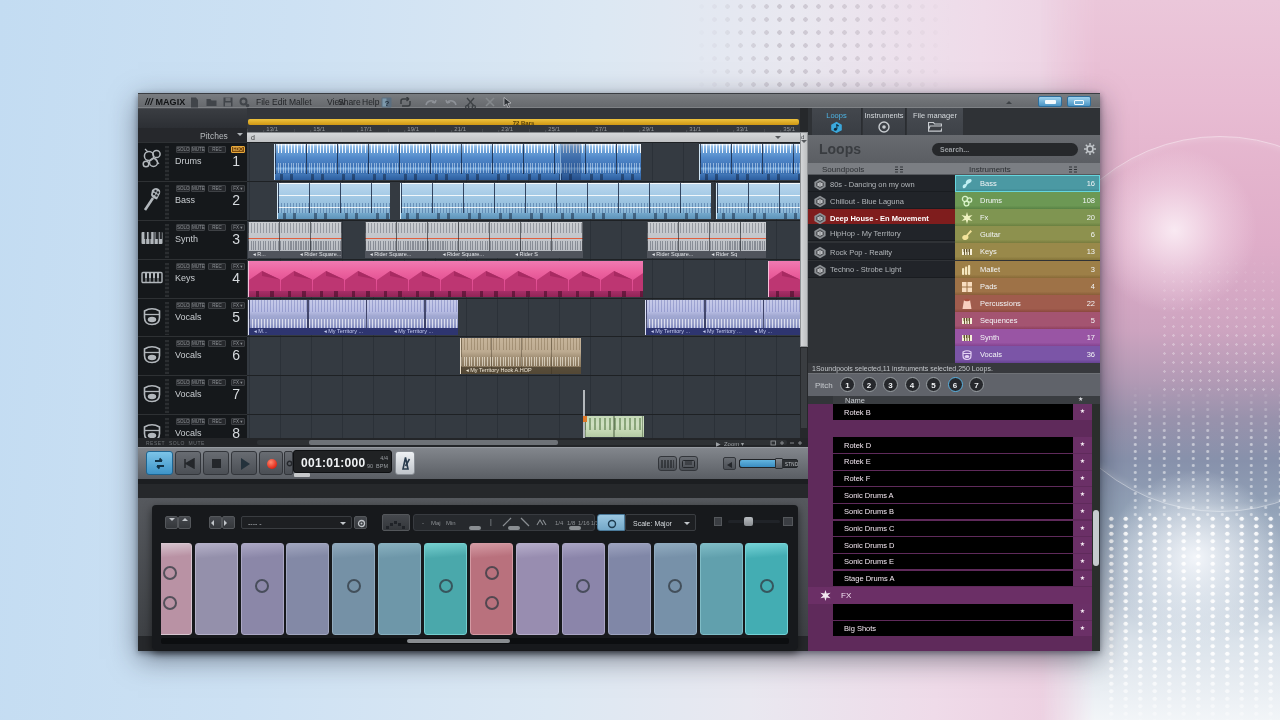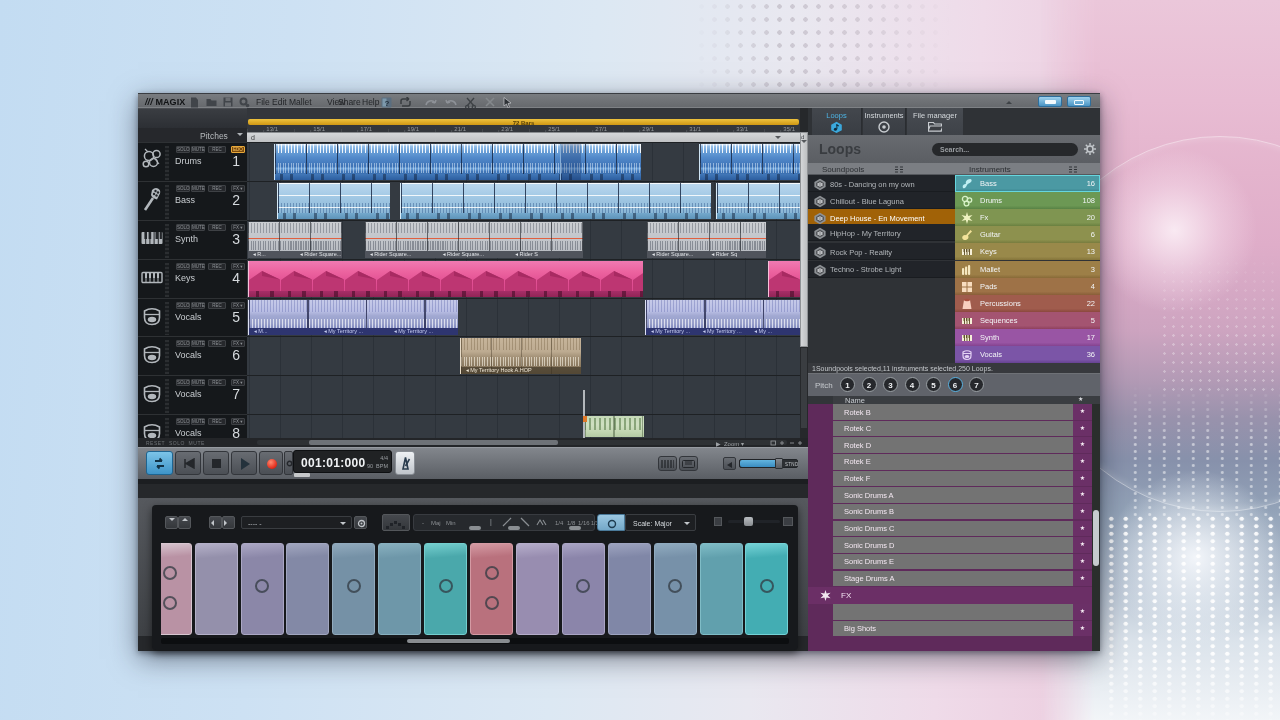--- a/index.html
+++ b/index.html
@@ -188,33 +188,33 @@
 #kbsb .th { position:absolute; left:246px; top:1px; width:103px; height:4px; background:#888c90; border-radius:2px;}
 
 
 #rightpane { position:absolute; left:670px; top:15px; width:292px; height:543px; background:#2f3236; }
 .rtab { position:absolute; top:0; height:27px; color:#d4d8dc; font-size:7.5px; text-align:center; }
 #loopshdr { position:absolute; left:0; top:27px; width:292px; height:28px; background:linear-gradient(#686b70,#5b5e63); }
 #loopshdr .t { position:absolute; left:11px; top:6px; font-size:14px; font-weight:bold; color:#393c40; }
 #rsearch { position:absolute; left:124px; top:8px; width:146px; height:13px; background:#26282b; border-radius:7px; color:#9b9fa3; font-size:7px; font-weight:bold; padding:3px 8px 0; }
 #colhdr { position:absolute; left:0; top:55px; width:292px; height:12px; background:#7b7e83; color:#2b2e32; font-size:8px; border-bottom:1px solid #55585d;}
 .sprow { position:absolute; left:0; width:147px; height:17.1px; background:#212429; border-bottom:1px solid #191c20; color:#b2b6ba; font-size:7.5px; }
-.sprow.sel { background:#a16207; color:#fff; font-weight:normal; }
+.sprow.sel { background:#7f1d1d; color:#fff; font-weight:bold; }
 .sphex { position:absolute; left:5px; top:3px; }
 .inrow { position:absolute; left:147px; width:145px; height:17.1px; color:#f2f4f6; font-size:7.5px; }
 .inrow .cnt { position:absolute; right:5px; top:4px; }
 .inrow .nm { position:absolute; left:25px; top:4px; }
 .inrow svg { position:absolute; left:6px; top:3px; }
 #statusline { position:absolute; left:0; top:255px; width:292px; height:10px; background:#37393d; color:#c4c8cc; font-size:7px; padding:2px 0 0 4px; }
 #pitchrow { position:absolute; left:0; top:265px; width:292px; height:23px; background:#60636a; color:#c6cace; font-size:8px; border-top:1px solid #6e7176;}
 .pc { position:absolute; top:3px; width:15px; height:15px; background:#26282c; border-radius:50%; color:#f0f2f4; font-size:8px; font-weight:bold; text-align:center; line-height:15px; border:1.5px solid #9aa0a4;}
 #namehdr { position:absolute; left:0; top:288px; width:292px; height:8px; background:#3a3d41; color:#c8ccd0; font-size:7.5px; }
 #namehdr .lm { position:absolute; left:0; top:0; width:25px; height:9px; background:#323539; }
 #plist { position:absolute; left:0; top:296px; width:292px; height:247px; background:#5f2a5b; overflow:hidden; }
-.prow { position:absolute; left:25px; width:259px; height:15.6px; background:#737373; color:#f4e8f2; font-size:7.5px; }
+.prow { position:absolute; left:25px; width:259px; height:15.6px; background:#000000; color:#f4e8f2; font-size:7.5px; }
 .prow .star { position:absolute; left:240px; top:0; width:19px; height:15.6px; background:#6b3067; color:#f6ecf4; font-size:6px; text-align:center; line-height:15px;}
 .pfx { position:absolute; left:0; width:292px; height:16.8px; background:#6b2f66; color:#f2e2f0; font-size:8px; }
 #pscroll { position:absolute; left:284px; top:0; width:8px; height:247px; background:#2a2e2c; }
 #pscroll .th { position:absolute; left:1px; top:106px; width:6px; height:56px; background:#c6cbce; border-radius:3px;}
 </style>
 </head>
 <body>
 <div id="bg">
   <div id="rband"></div>
   <div id="rshine1"></div>
@@ -975,24 +975,20 @@
     <div id="namehdr">
         <div class="lm"></div>
         <span style="position:absolute;left:37px;top:-0.5px">Name</span>
         <span style="position:absolute;left:270px;top:-1px;color:#d8dade;font-size:6px">★</span>
       </div>
     <div id="plist">
         <div class="prow" style="top:0px">
           <span style="position:absolute;left:11px;top:3.5px">Rotek B</span>
           <span class="star">★</span>
         </div>
-        <div class="prow" style="top:16.65px">
-          <span style="position:absolute;left:11px;top:3.5px">Rotek C</span>
-          <span class="star">★</span>
-        </div>
         <div class="prow" style="top:33.3px">
           <span style="position:absolute;left:11px;top:3.5px">Rotek D</span>
           <span class="star">★</span>
         </div>
         <div class="prow" style="top:49.949999999999996px">
           <span style="position:absolute;left:11px;top:3.5px">Rotek E</span>
           <span class="star">★</span>
         </div>
         <div class="prow" style="top:66.6px">
           <span style="position:absolute;left:11px;top:3.5px">Rotek F</span>

